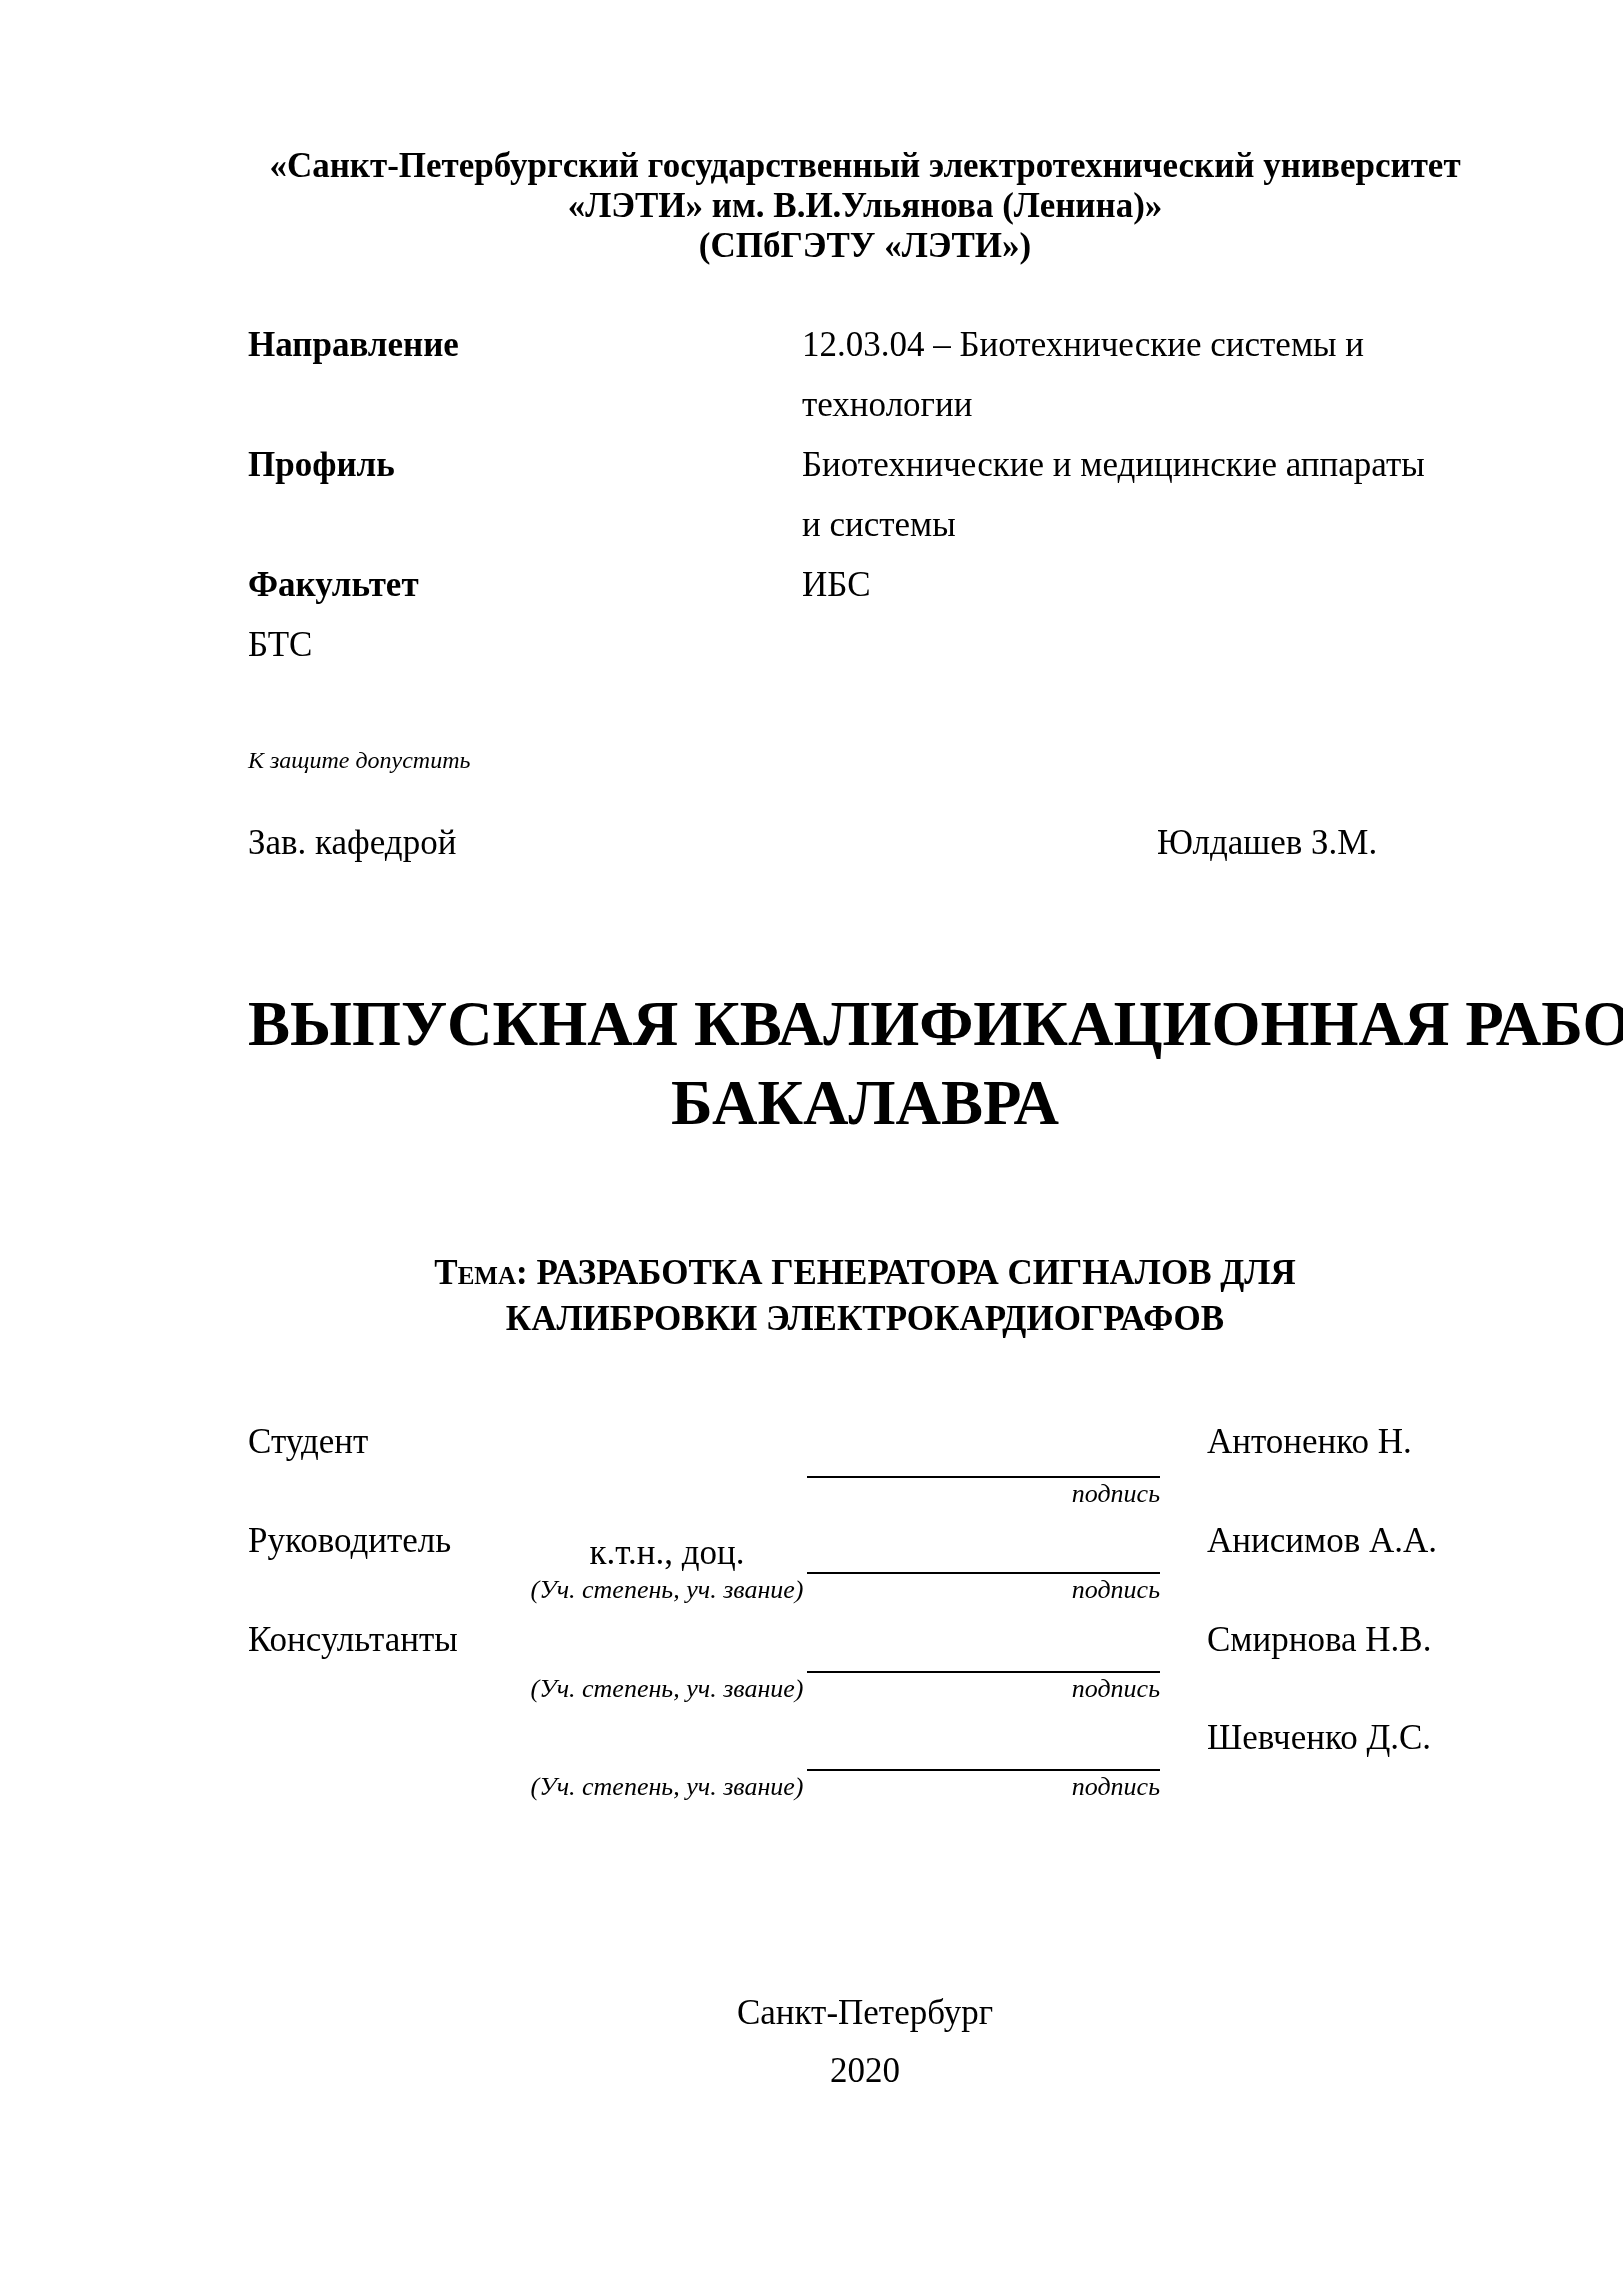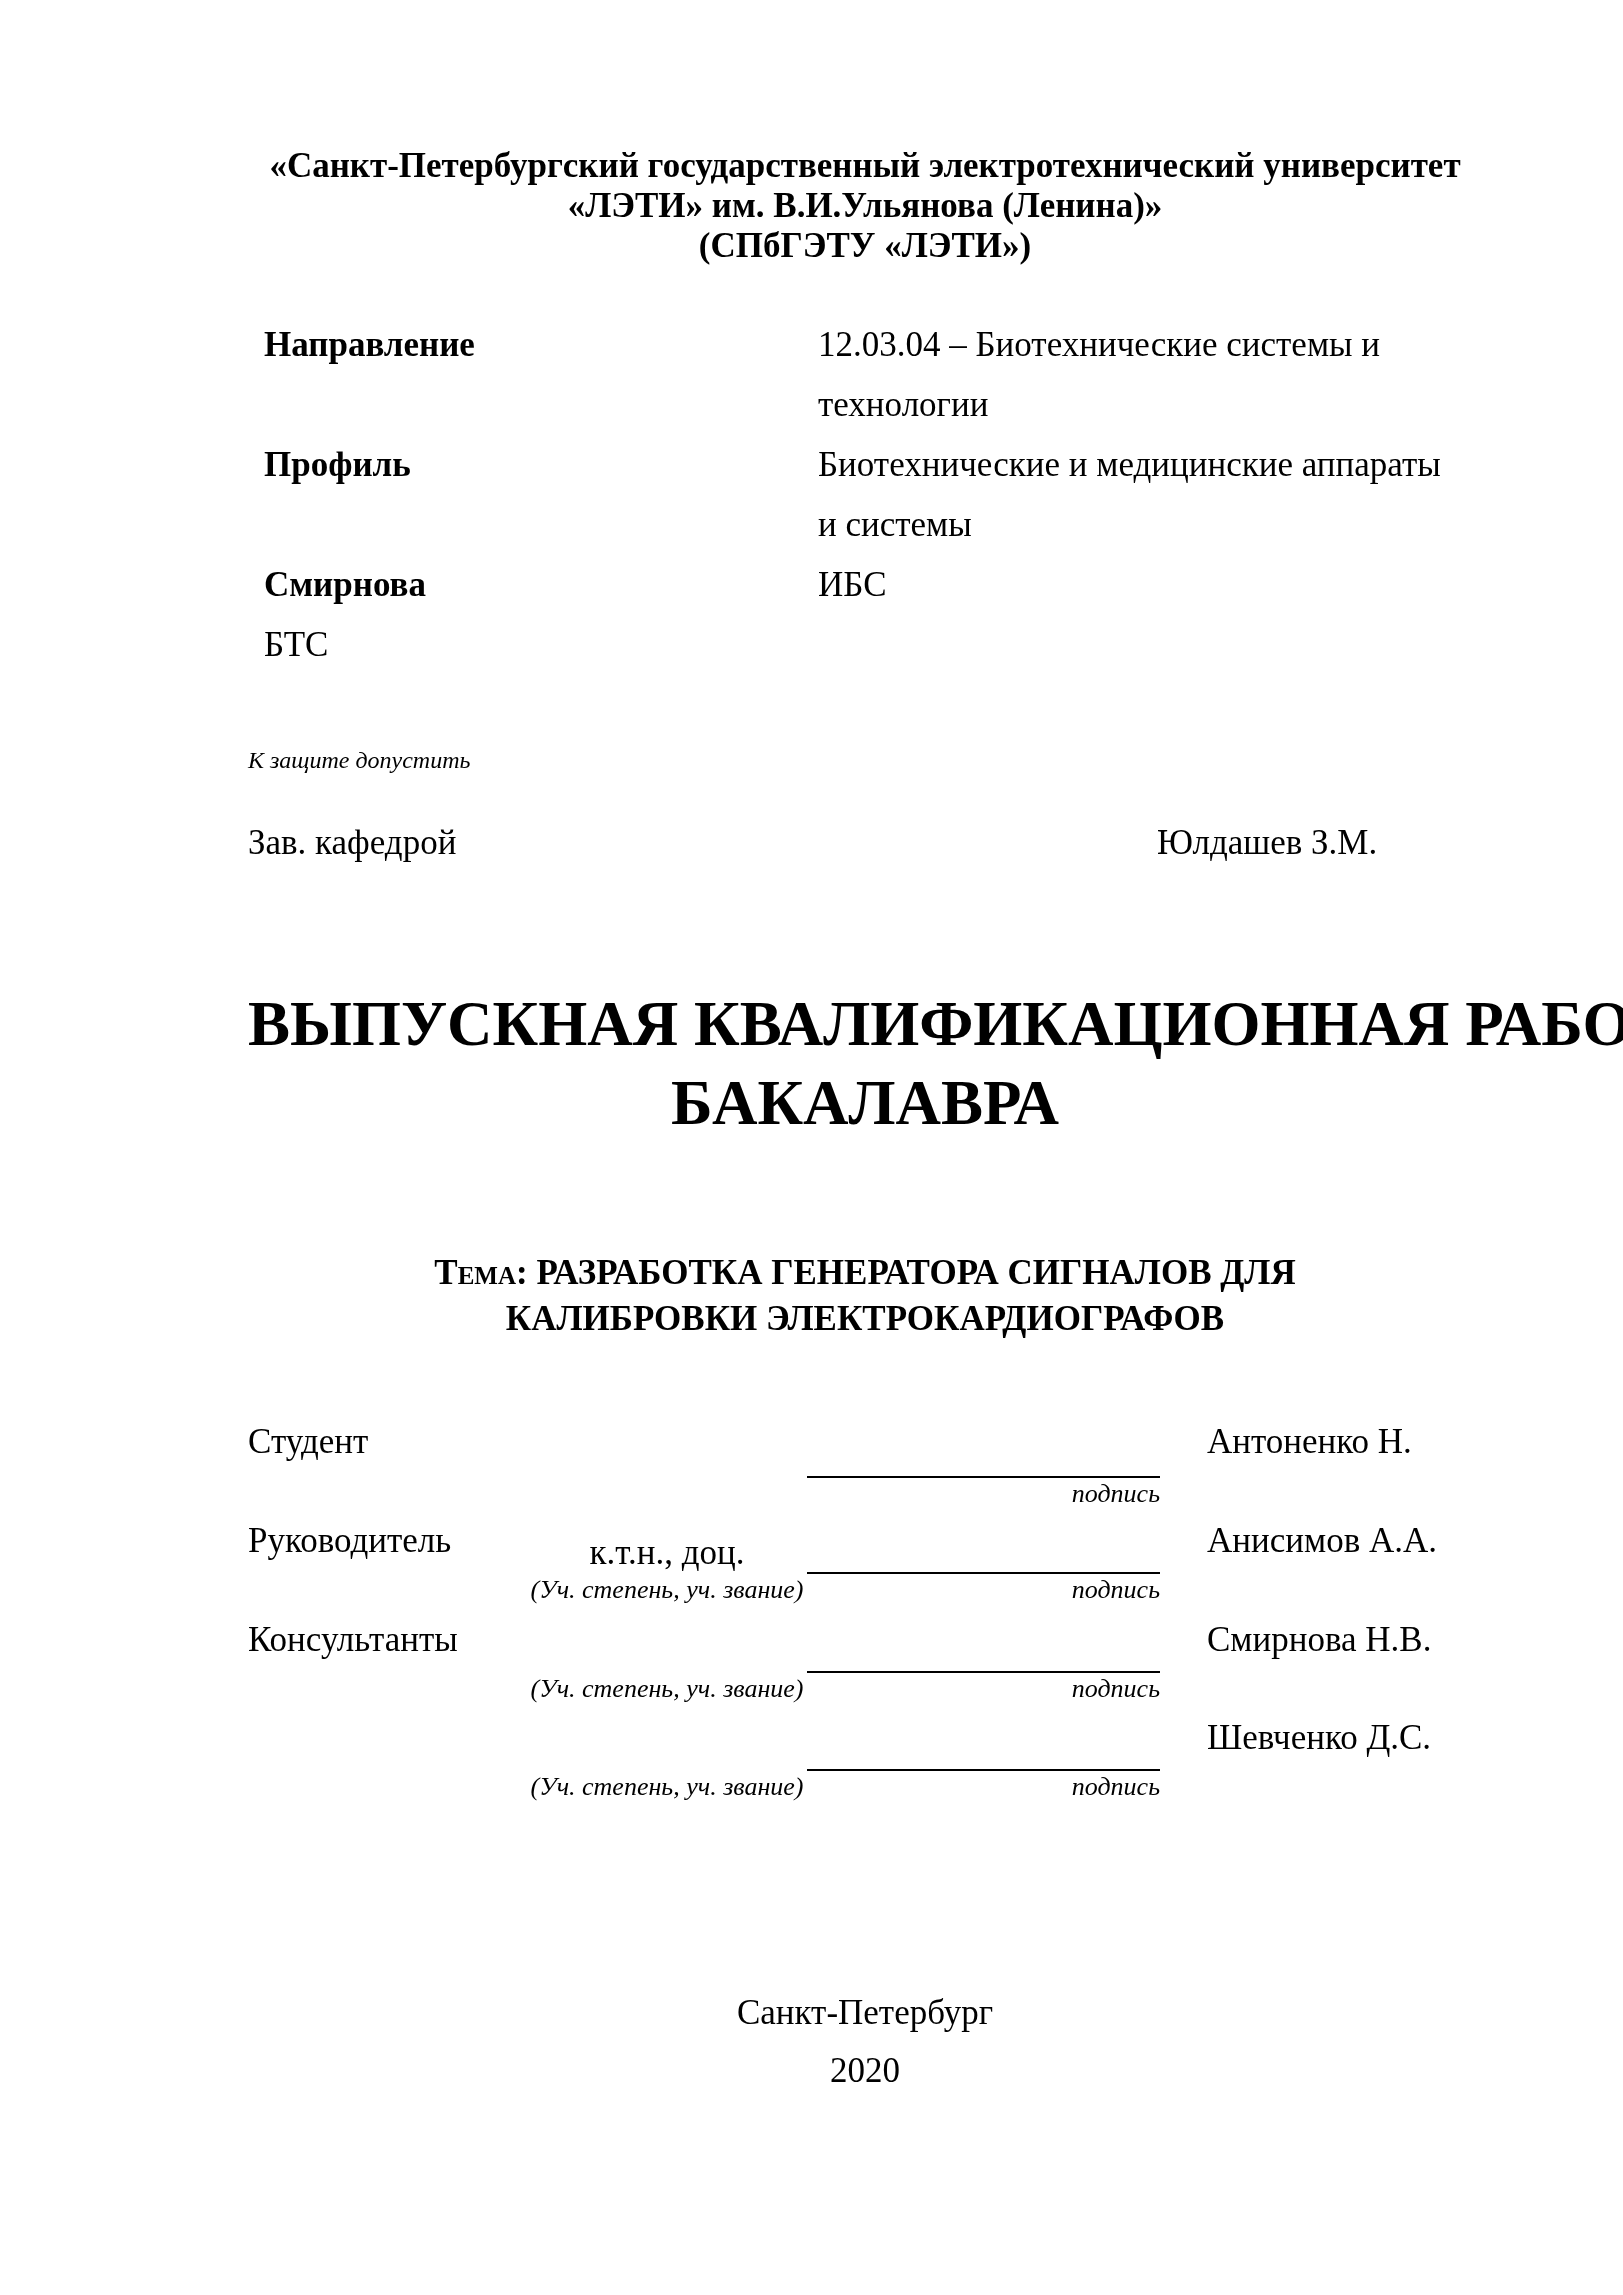--- a/index.html
+++ b/index.html
@@ -12,21 +12,21 @@
     font-family:Liberation Serif, serif;
     overflow:hidden;
   }
   .abs{position:absolute;}
   .centered{left:248px;width:1234px;text-align:center;}
   .nowrap{white-space:nowrap;}
   .pre{white-space:pre-line;}
 
   .header{top:146px;font-size:35px;font-weight:bold;line-height:40px;}
 
-  .fields{top:315px;left:264px;width:1256px;}
+  .fields{top:315px;left:248px;width:1256px;}
   .field-row{display:flex;}
   .field-label{width:554px;font-size:35px;font-weight:bold;line-height:60px;}
   .field-value{width:699px;font-size:35px;line-height:60px;}
 
   .admit{top:747px;left:248px;font-size:24px;font-style:italic;}
   .head-dept{top:823px;left:248px;font-size:35px;}
   .head-name{top:823px;left:1157px;font-size:35px;}
 
   .main-title{top:985px;font-size:63px;font-weight:bold;line-height:79px;}
 
@@ -59,21 +59,21 @@
       <div class="field-label">Направление</div>
       <div class="field-value pre">12.03.04 – Биотехнические системы и
 технологии</div>
     </div>
     <div class="field-row">
       <div class="field-label">Профиль</div>
       <div class="field-value pre">Биотехнические и медицинские аппараты
 и системы</div>
     </div>
     <div class="field-row">
-      <div class="field-label">Смирнова</div>
+      <div class="field-label">Факультет</div>
       <div class="field-value pre">ИБС</div>
     </div>
     <div class="field-row">
       <div class="field-value pre">БТС</div>
     </div>
   </div>
 
   <div class="abs admit">К защите допустить</div>
   <div class="abs head-dept">Зав. кафедрой</div>
   <div class="abs head-name">Юлдашев З.М.</div>

